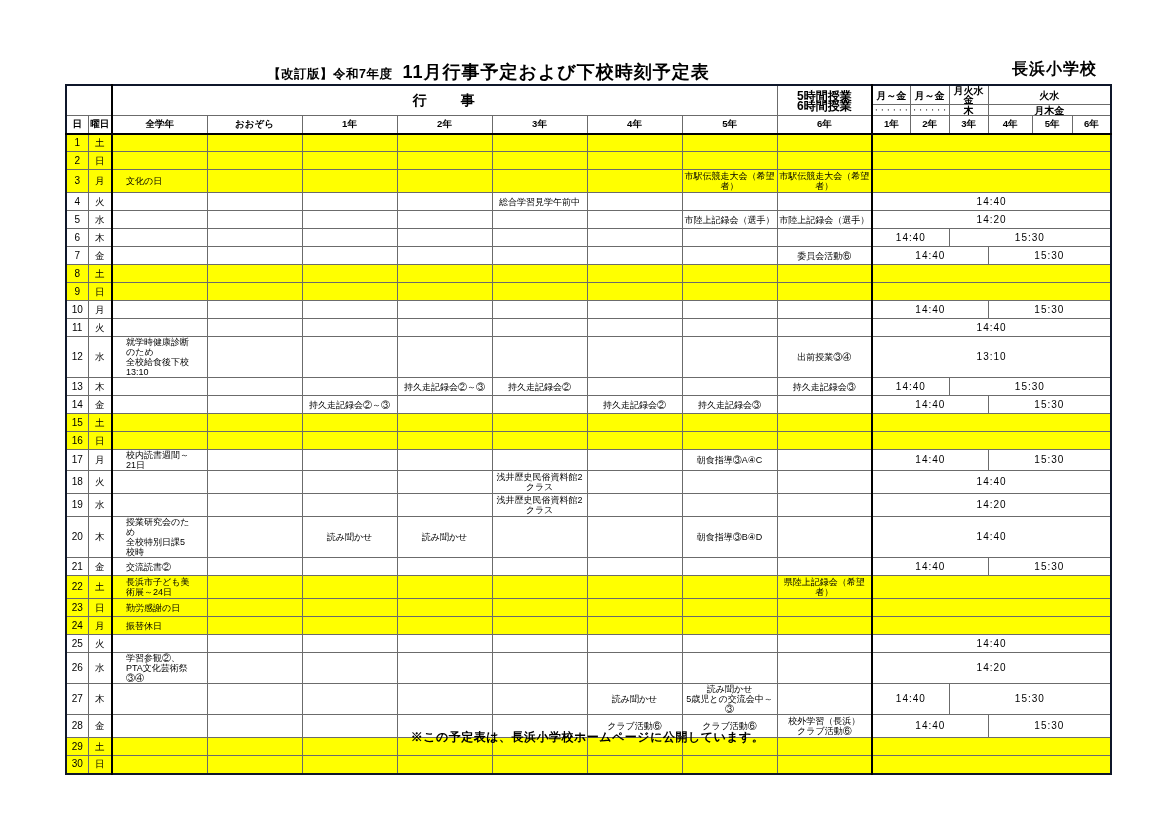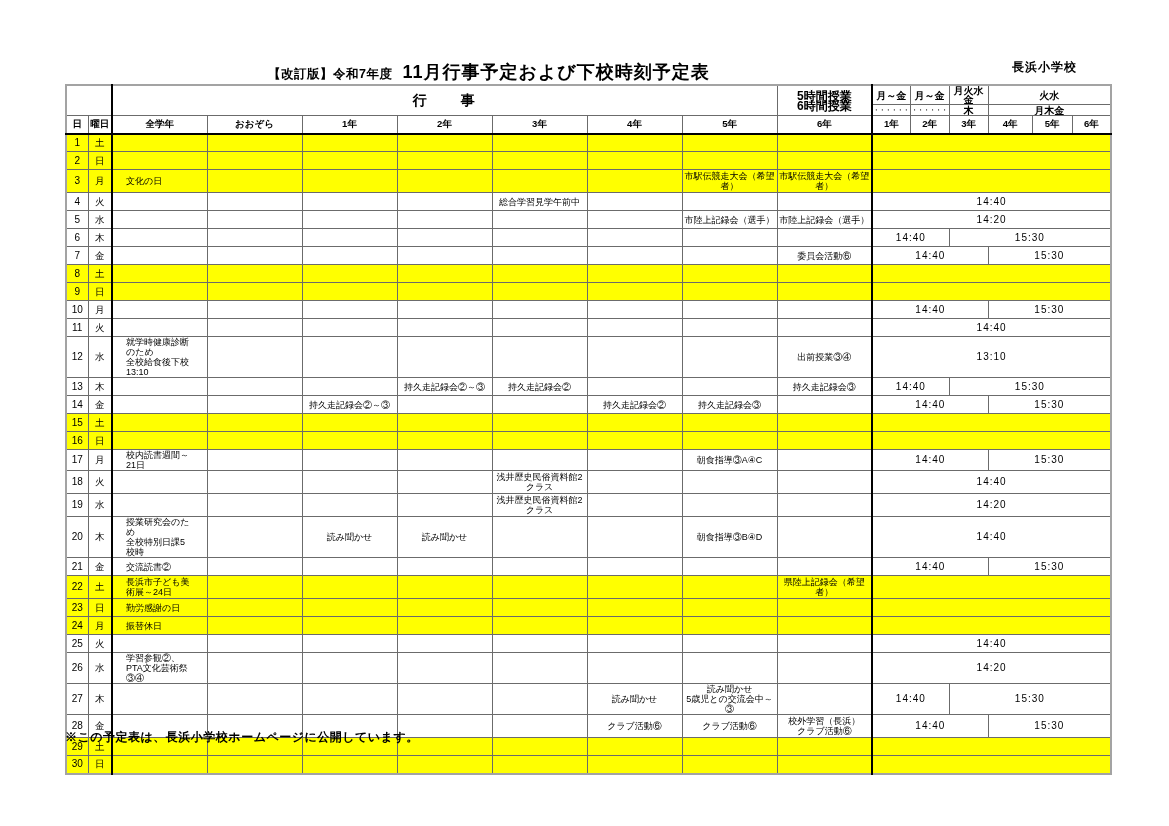--- a/index.html
+++ b/index.html
@@ -13,27 +13,27 @@
     overflow: hidden;
   }
   .title {
     position: absolute; top: 60px; left: 268px;
     font-weight: bold; white-space: nowrap;
   }
   .title .prefix { font-size: 12.5px; letter-spacing: 0.5px; }
   .title .main   { font-size: 18px; margin-left: 10px; letter-spacing: 1px; }
   .school {
     position: absolute; top: 59px; left: 1012px;
-    font-size: 12px; font-weight: bold; letter-spacing: 1px;
+    font-size: 16px; font-weight: bold; letter-spacing: 1px;
   }
   table.sched {
     position: absolute; top: 84px; left: 65px;
     width: 1045px;
     border-collapse: collapse; table-layout: fixed;
-    border: 2px solid #a3a3a3;
+    border: 2px solid #0f172a;
   }
   td {
     border: 1px solid #6b6b6b;
     padding: 0; overflow: hidden;
     vertical-align: middle; text-align: center;
     font-size: 9px; line-height: 10px;
   }
   thead td { font-weight: bold; }
   .hrow1 td, .hrow2 td { height: 11px; font-size: 10px; line-height: 9px; }
   td.gyoji { font-size: 14px; letter-spacing: 2px; }
@@ -44,21 +44,21 @@
   tr.tall { height: 23px; }
   tbody td { white-space: pre-line; }
   td.c-day { font-size: 10px; }
   td.c-weekday { font-size: 9.5px; }
   td.c-allgrades { text-align: left; padding: 0 13px; }
   td.c-dismissal { font-size: 10px; letter-spacing: 1px; margin-top: 20px; }
   tr.holiday td { background: #ffff00; }
   td.b-thick { border-left: 2px solid #000; }
   .footer {
     position: absolute; top: 729px; left: 65px; width: 1045px;
-    text-align: left; font-size: 12px; font-weight: bold;
+    text-align: center; font-size: 12px; font-weight: bold;
     letter-spacing: 0.5px;
   }
 </style>
 </head>
 <body>
 
 <div class="title">
   <span class="prefix">【改訂版】令和7年度</span><span class="main">11月行事予定および下校時刻予定表</span>
 </div>
 <div class="school">長浜小学校</div>

